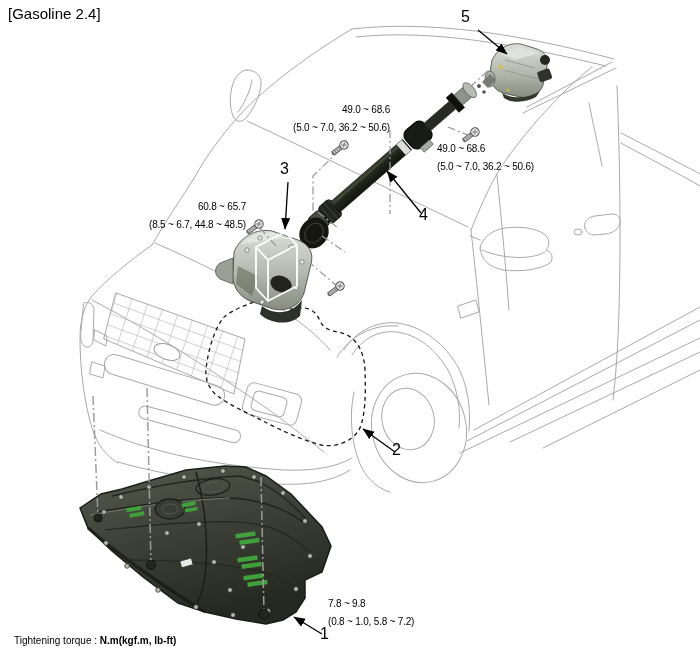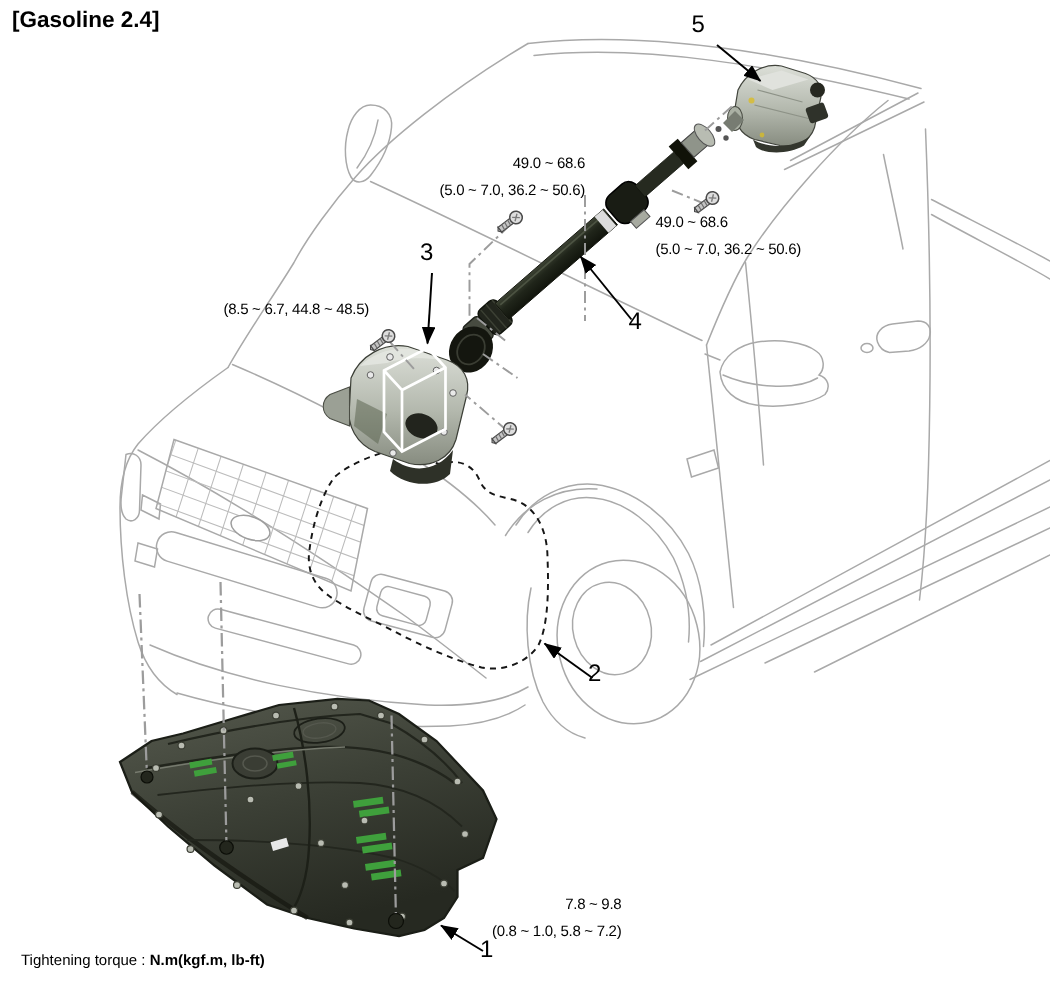--- a/index.html
+++ b/index.html
@@ -3,21 +3,21 @@
 <meta charset="utf-8">
 <style>
   html,body{margin:0;padding:0;background:#fff;}
   .stage{position:relative;width:700px;height:669px;background:#fff;overflow:hidden;
          font-family:"Liberation Sans",sans-serif;color:#000;}
   .art{position:absolute;left:0;top:0;}
   .txt{position:absolute;white-space:nowrap;}
   .torque{font-weight:400;font-size:10px;line-height:18px;letter-spacing:-0.2px;}
   .torque.right{text-align:right;}
   .callout-num{font-weight:400;font-size:16px;line-height:18px;}
-  .variant{font-weight:700;font-size:15px;}
+  .variant{font-weight:400;font-size:15px;}
   .footer-note{font-weight:400;font-size:10px;}
   .footer-note b{font-weight:700;}
 </style>
 </head>
 <body>
 
 <div class="stage">
 
   <svg class="art" width="700" height="669" viewBox="0 0 700 669">
     <defs>
@@ -288,24 +288,25 @@
     <div>49.0 ~ 68.6</div>
     <div>(5.0 ~ 7.0, 36.2 ~ 50.6)</div>
   </div>
 
   <div class="txt torque" style="left:437px;top:140px;">
     <div>49.0 ~ 68.6</div>
     <div>(5.0 ~ 7.0, 36.2 ~ 50.6)</div>
   </div>
 
   <div class="txt torque right" style="right:454px;top:198px;">
+    <div>60.8 ~ 65.7</div>
     <div>(8.5 ~ 6.7, 44.8 ~ 48.5)</div>
   </div>
 
-  <div class="txt torque" style="left:328px;top:595px;text-align:right;">
+  <div class="txt torque" style="left:328px;top:595px;">
     <div>7.8 ~ 9.8</div>
     <div>(0.8 ~ 1.0, 5.8 ~ 7.2)</div>
   </div>
 
   <div class="txt callout-num" style="left:320px;top:625px;">1</div>
   <div class="txt callout-num" style="left:392px;top:441px;">2</div>
   <div class="txt callout-num" style="left:280px;top:160px;">3</div>
   <div class="txt callout-num" style="left:419px;top:206px;">4</div>
   <div class="txt callout-num" style="left:461px;top:8px;">5</div>
 

